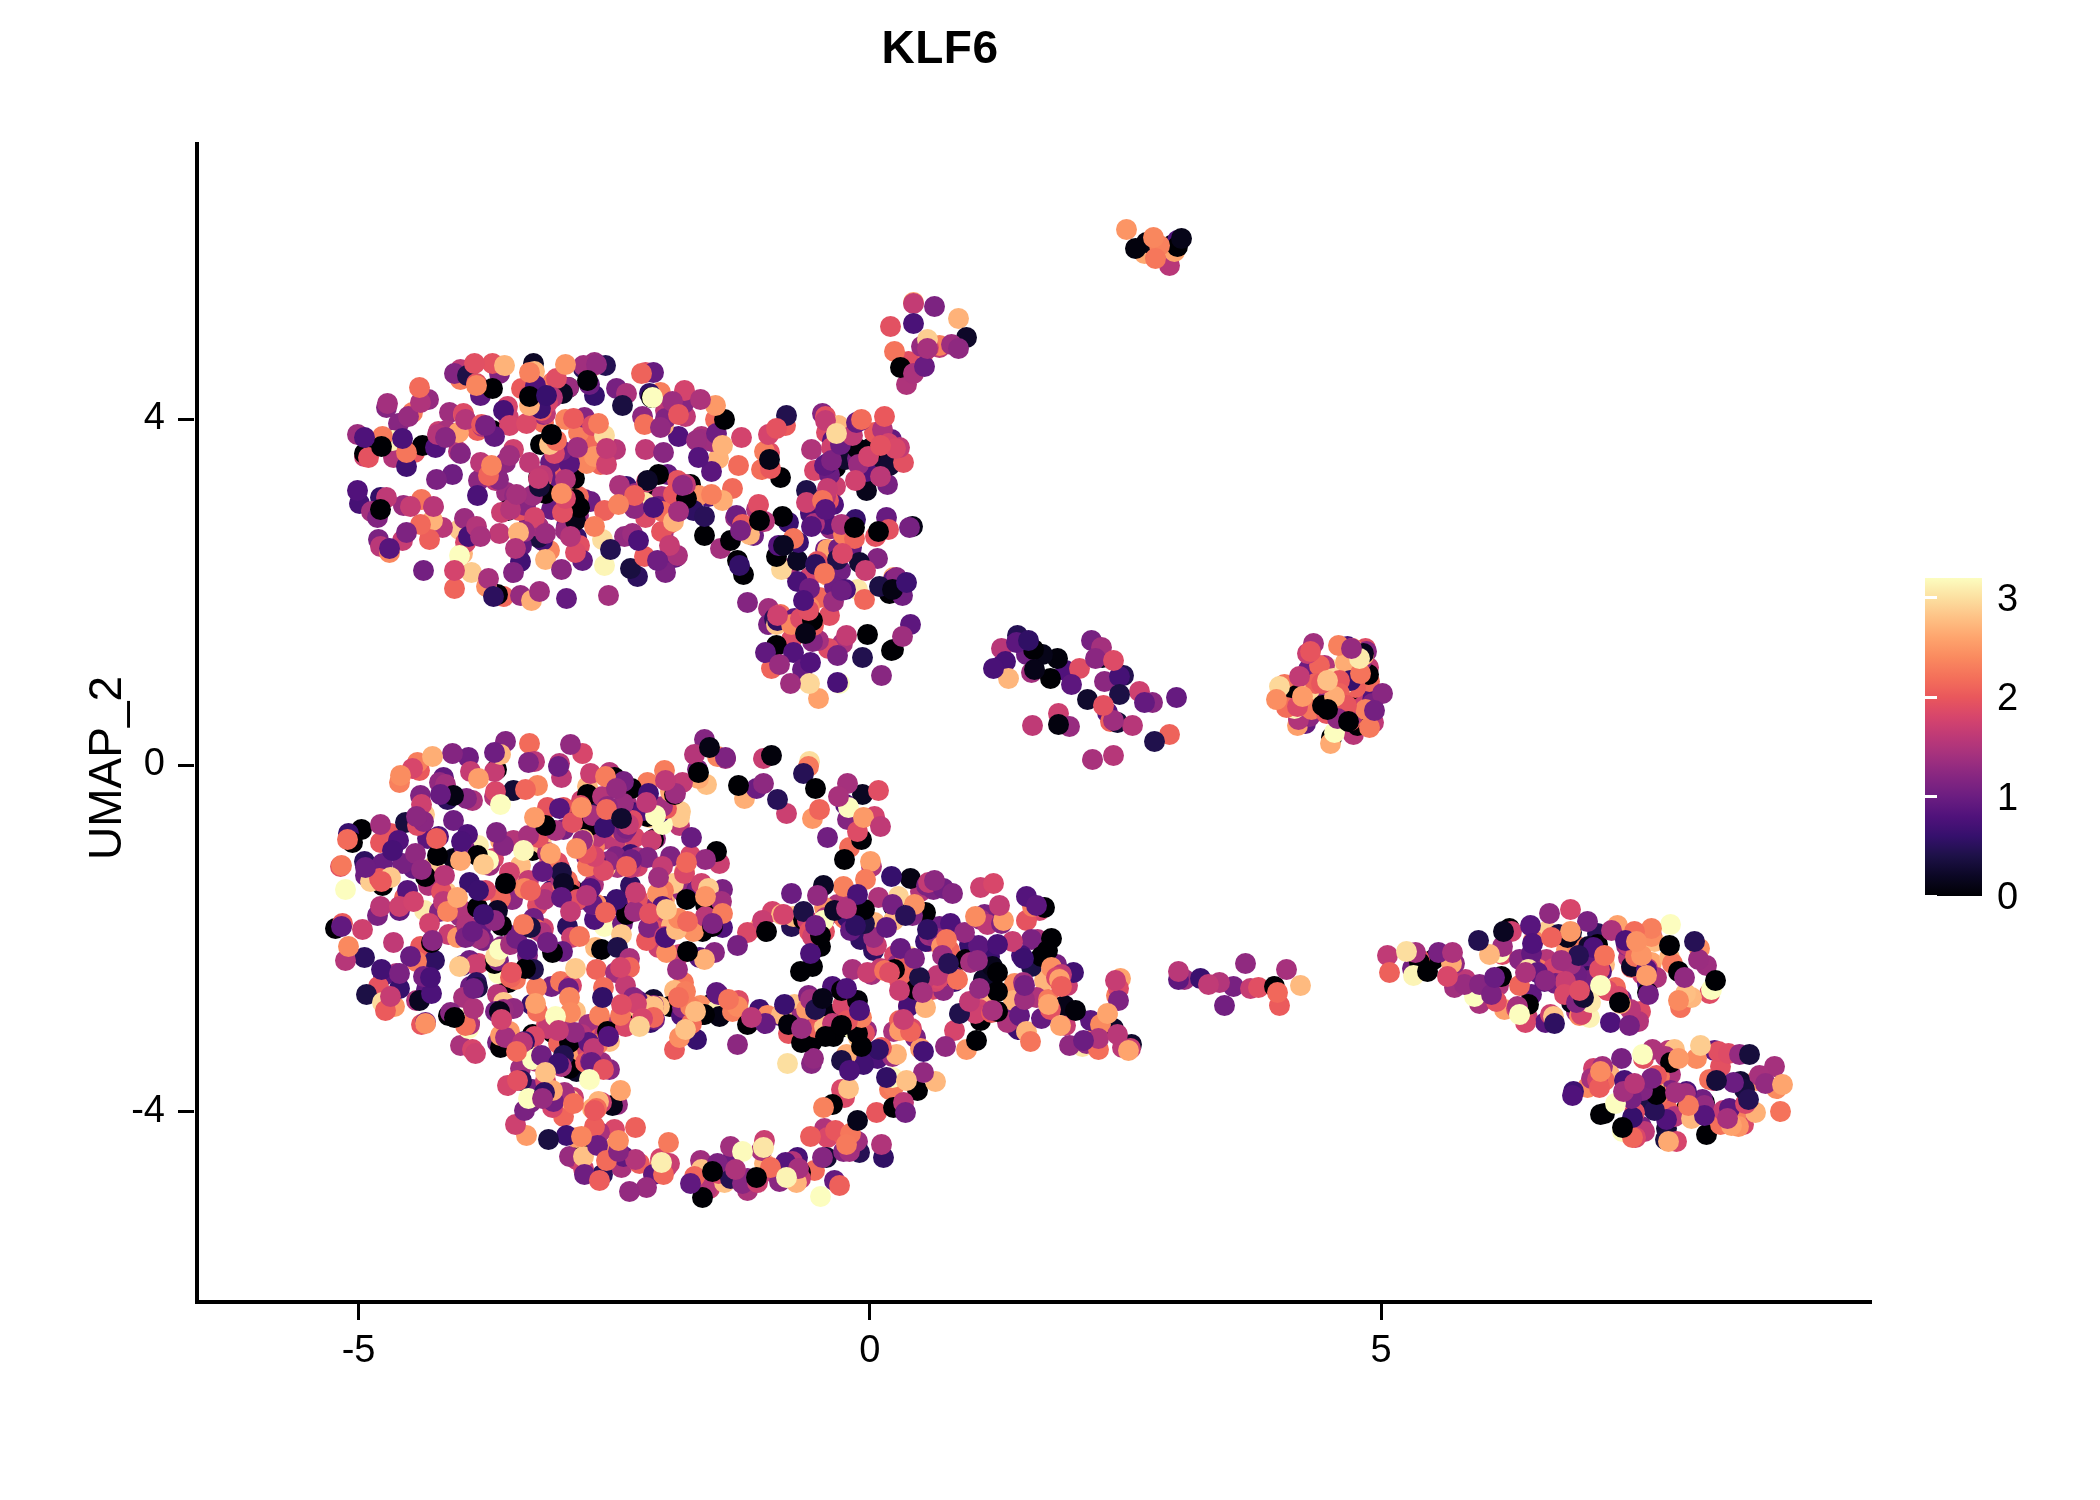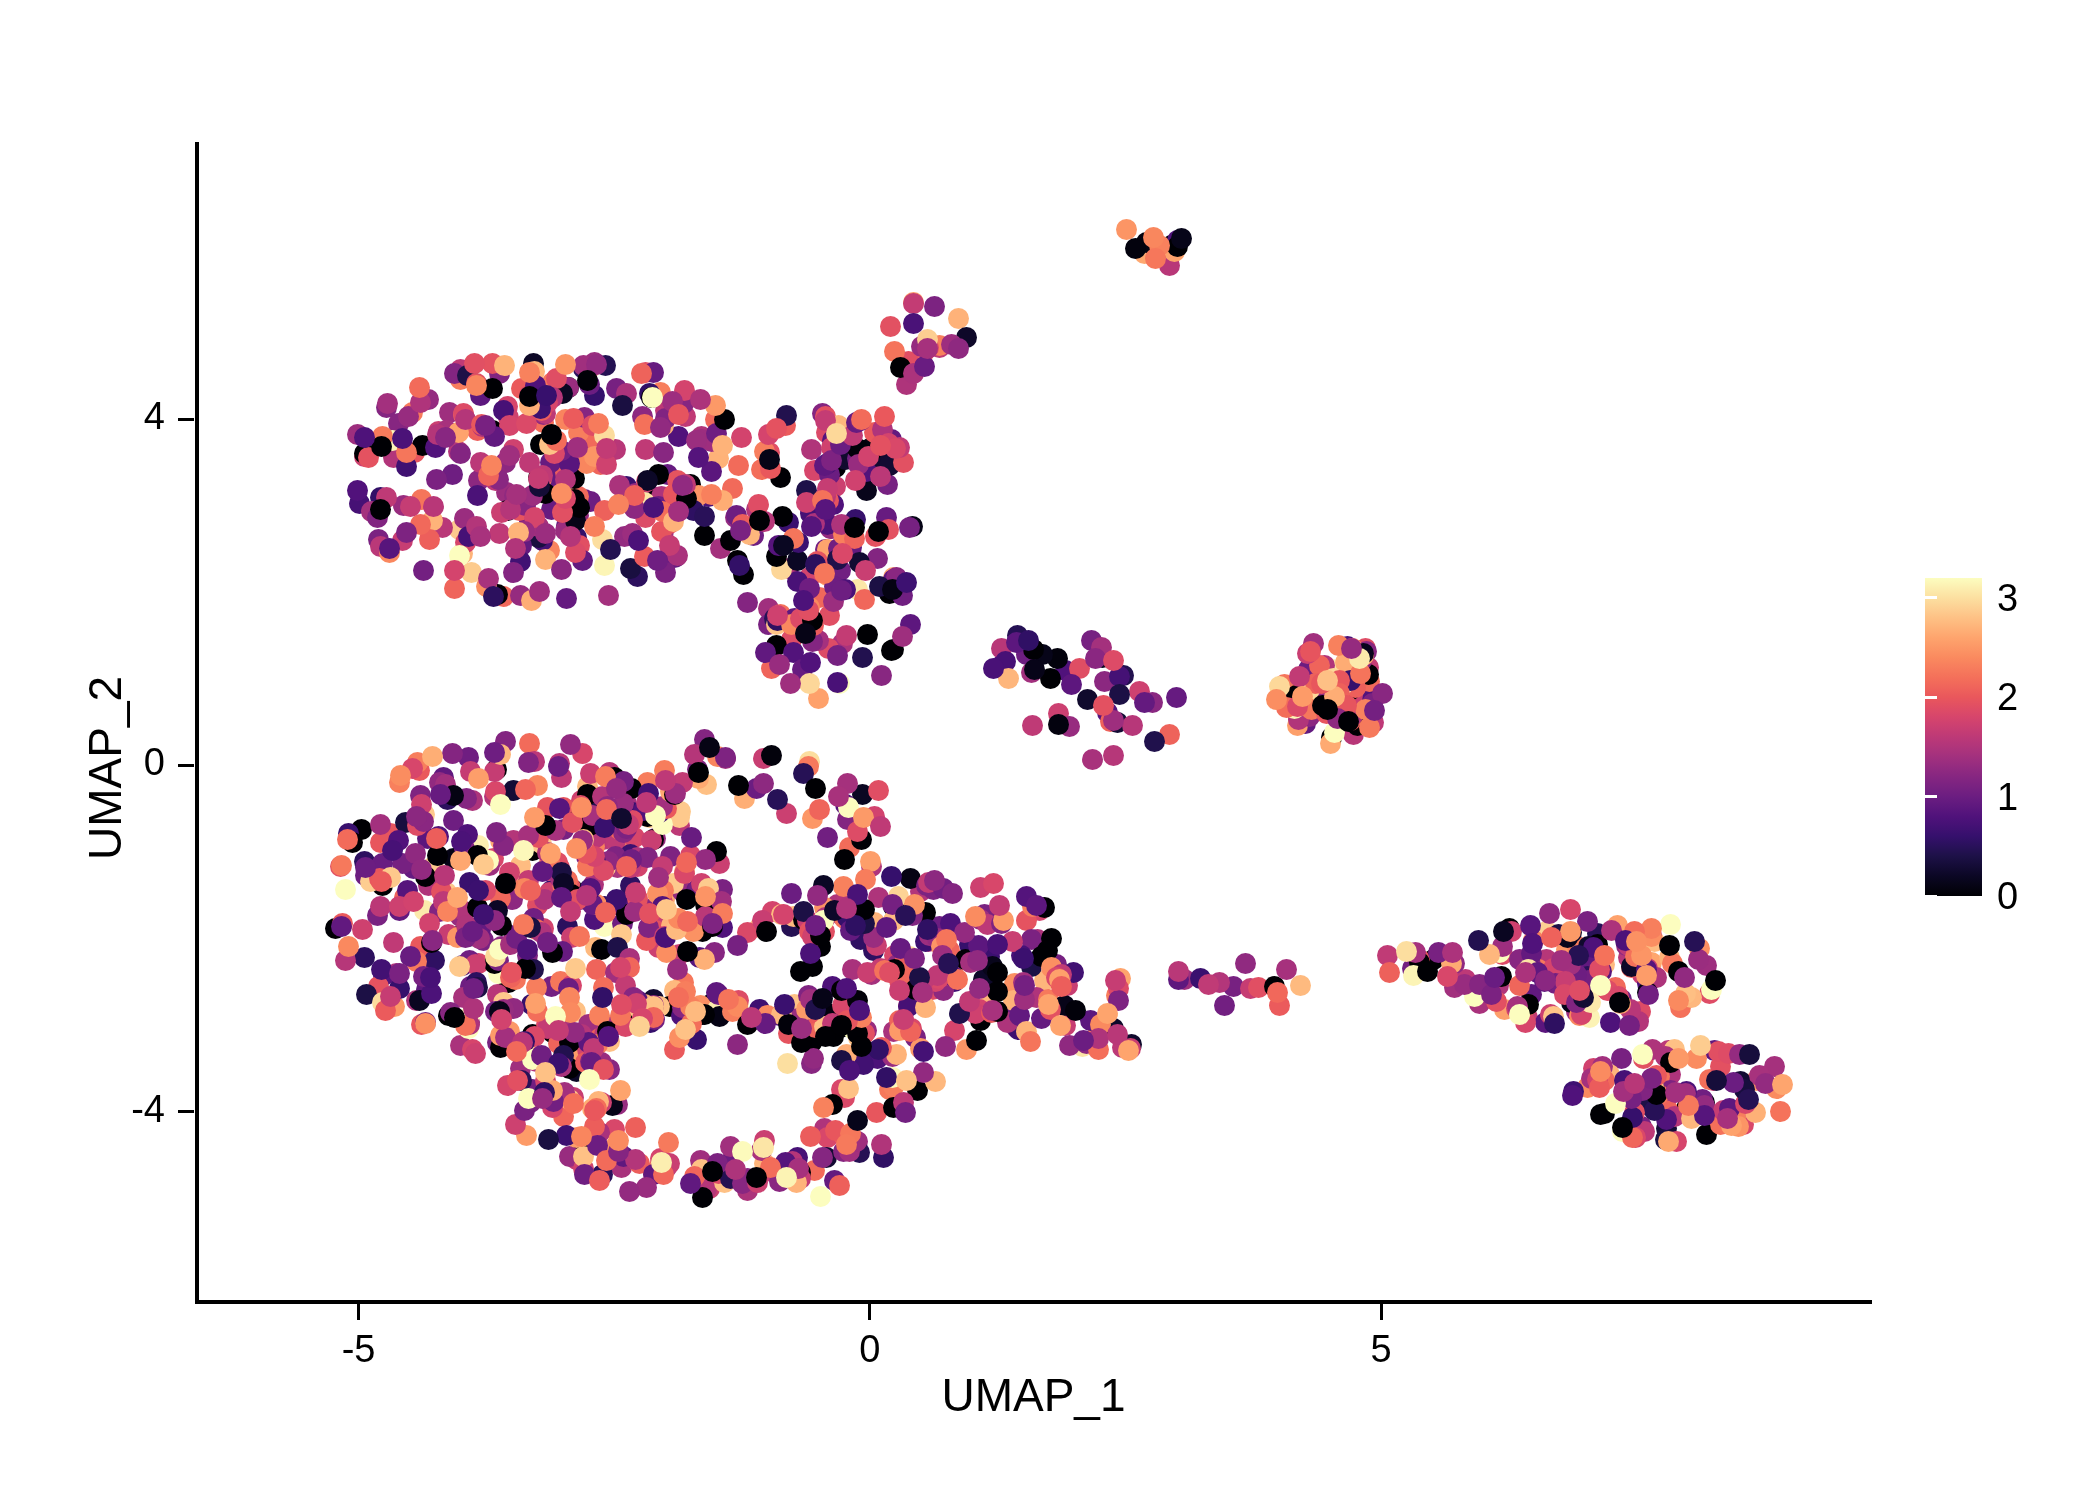--- a/index.html
+++ b/index.html
@@ -102,20 +102,21 @@
     line-height:1;
     white-space:nowrap;
     transform:translateY(-50%);
   }
 </style>
 </head>
 <body>
 
 <div id="root">
 
+  <div class="plot-title">KLF6</div>
 
   <div class="axis-line-y"></div>
   <div class="axis-line-x"></div>
 
   <div id="scatter">
       <div class="pt" style="left: 509.5px; top: 393px; background: rgb(0, 0, 4);"></div>
       <div class="pt" style="left: 283.7px; top: 338.5px; background: rgb(140, 40, 128);"></div>
       <div class="pt" style="left: 373.9px; top: 245.3px; background: rgb(0, 0, 4);"></div>
       <div class="pt" style="left: 264.6px; top: 387.5px; background: rgb(253, 202, 142);"></div>
       <div class="pt" style="left: 465.3px; top: 250.3px; background: rgb(247, 127, 93);"></div>
@@ -2144,21 +2145,20 @@
       <div class="tick tick-x" style="left: 1379.67px;"></div>
       <div class="ticklabel ticklabel-x" style="left: 1321.17px; width: 120px; top: 1328px;">5</div>
       <div class="tick tick-y" style="top: 417.515px;"></div>
       <div class="ticklabel" style="left: 40px; width: 125px; text-align: right; top: 395.015px;">4</div>
       <div class="tick tick-y" style="top: 763.784px;"></div>
       <div class="ticklabel" style="left: 40px; width: 125px; text-align: right; top: 741.284px;">0</div>
       <div class="tick tick-y" style="top: 1110.05px;"></div>
       <div class="ticklabel" style="left: 40px; width: 125px; text-align: right; top: 1087.55px;">-4</div>
     </div>
 
-  <div class="axis-title-x">UMAP_1</div>
   <div class="axis-title-y" style="left:78px;top:860px;transform:rotate(-90deg);">UMAP_2</div>
 
   <div class="legend">
     <div class="cbar" id="cbar" style="background: linear-gradient(rgb(252, 253, 191) 0%, rgb(252, 238, 176) 3.1%, rgb(252, 223, 160) 6.3%, rgb(253, 208, 147) 9.4%, rgb(254, 193, 133) 12.5%, rgb(254, 179, 121) 15.6%, rgb(254, 164, 109) 18.8%, rgb(252, 151, 102) 21.9%, rgb(250, 138, 95) 25%, rgb(247, 125, 93) 28.1%, rgb(244, 112, 90) 31.3%, rgb(239, 100, 91) 34.4%, rgb(233, 87, 92) 37.5%, rgb(224, 78, 100) 40.6%, rgb(214, 69, 108) 43.8%, rgb(202, 63, 114) 46.9%, rgb(189, 57, 119) 50%, rgb(176, 53, 123) 53.1%, rgb(162, 48, 126) 56.3%, rgb(148, 43, 128) 59.4%, rgb(134, 38, 129) 62.5%, rgb(121, 34, 129) 65.6%, rgb(107, 29, 129) 68.8%, rgb(94, 24, 126) 71.9%, rgb(80, 18, 123) 75%, rgb(67, 17, 116) 78.1%, rgb(53, 16, 108) 81.3%, rgb(41, 17, 90) 84.4%, rgb(29, 17, 71) 87.5%, rgb(20, 12, 54) 90.6%, rgb(11, 7, 36) 93.8%, rgb(6, 4, 20) 96.9%, rgb(0, 0, 4) 100%);"></div>
     <div id="cbar-marks">
         <div class="cbar-tick left" style="top: 18.375px;"></div>
         <div class="cbar-tick right" style="top: 18.375px;"></div>
         <div class="cbar-label" style="top: 19.875px;">3</div>
         <div class="cbar-tick left" style="top: 117.75px;"></div>
         <div class="cbar-tick right" style="top: 117.75px;"></div>

